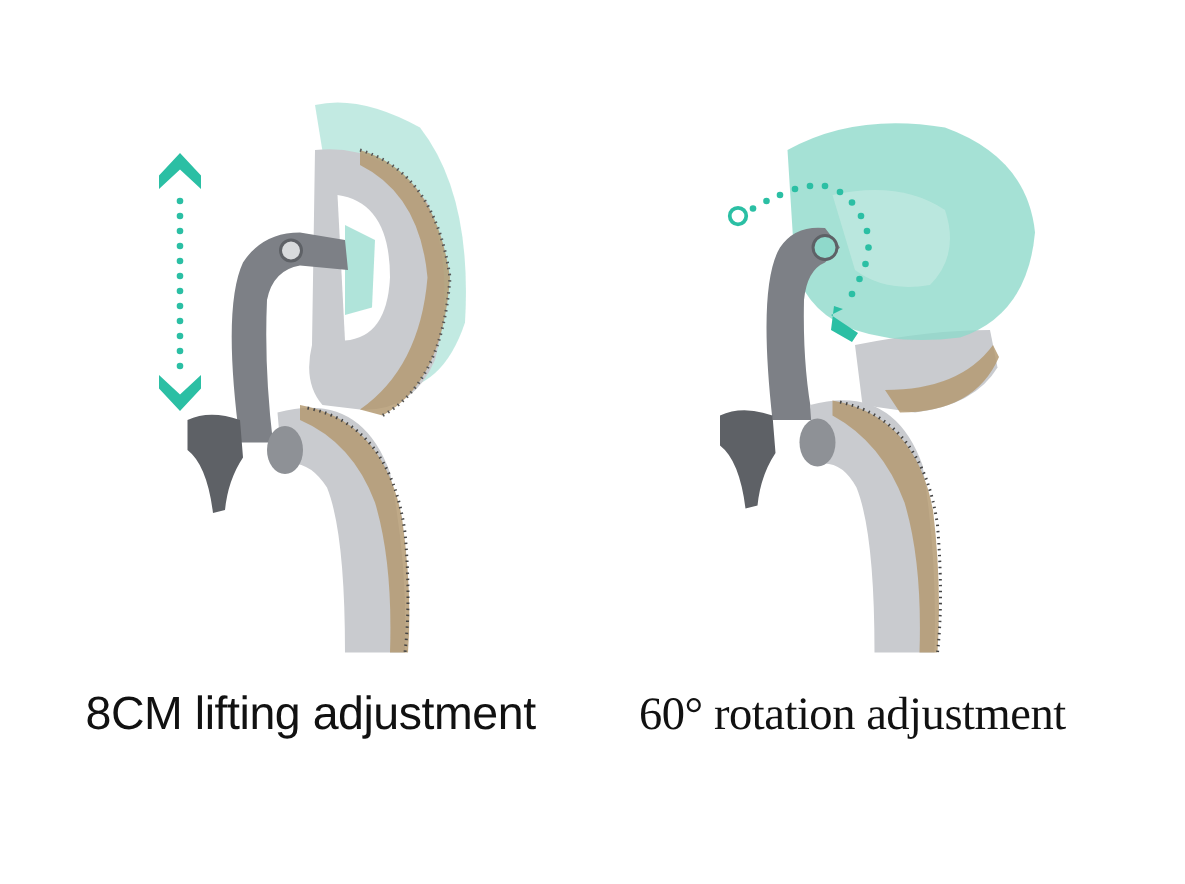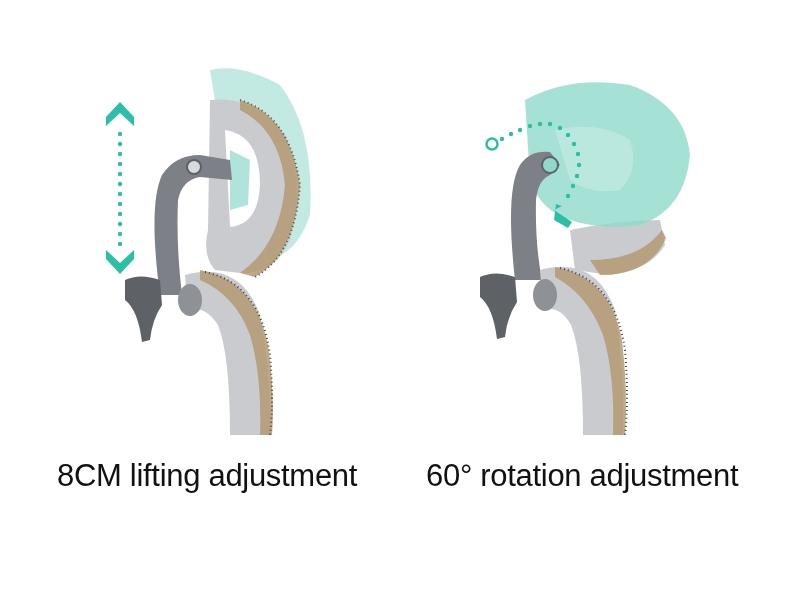--- a/index.html
+++ b/index.html
@@ -1,20 +1,20 @@
 <!DOCTYPE html>
 <html><head>
 <meta charset="utf-8">
 <style>
   html, body { margin: 0; padding: 0; background: #ffffff; }
   body { width: 790px; height: 589px; position: relative; overflow: hidden; font-family: "Liberation Sans", "DejaVu Sans", sans-serif; }
   .panel { position: absolute; }
   .caption { position: absolute; top: 458px; font-size: 31px; color: #111111; white-space: nowrap; letter-spacing: -0.3px; }
   #cap-left { left: 57px; }
-  #cap-right { left: 426px; }
+  #cap-right { left: 426px; font-family: Liberation Serif, serif; }
   svg { display: block; }
 </style>
 </head>
 <body>
 
 <div class="panel" style="left:90px; top:55px;">
   <svg width="250" height="385" viewBox="0 0 250 385">
 
     <path d="M120 15 Q150 8 190 30 Q225 75 220 160 Q205 205 170 205 L150 200 Z" fill="#8fd9cb" opacity="0.55"></path>
 

